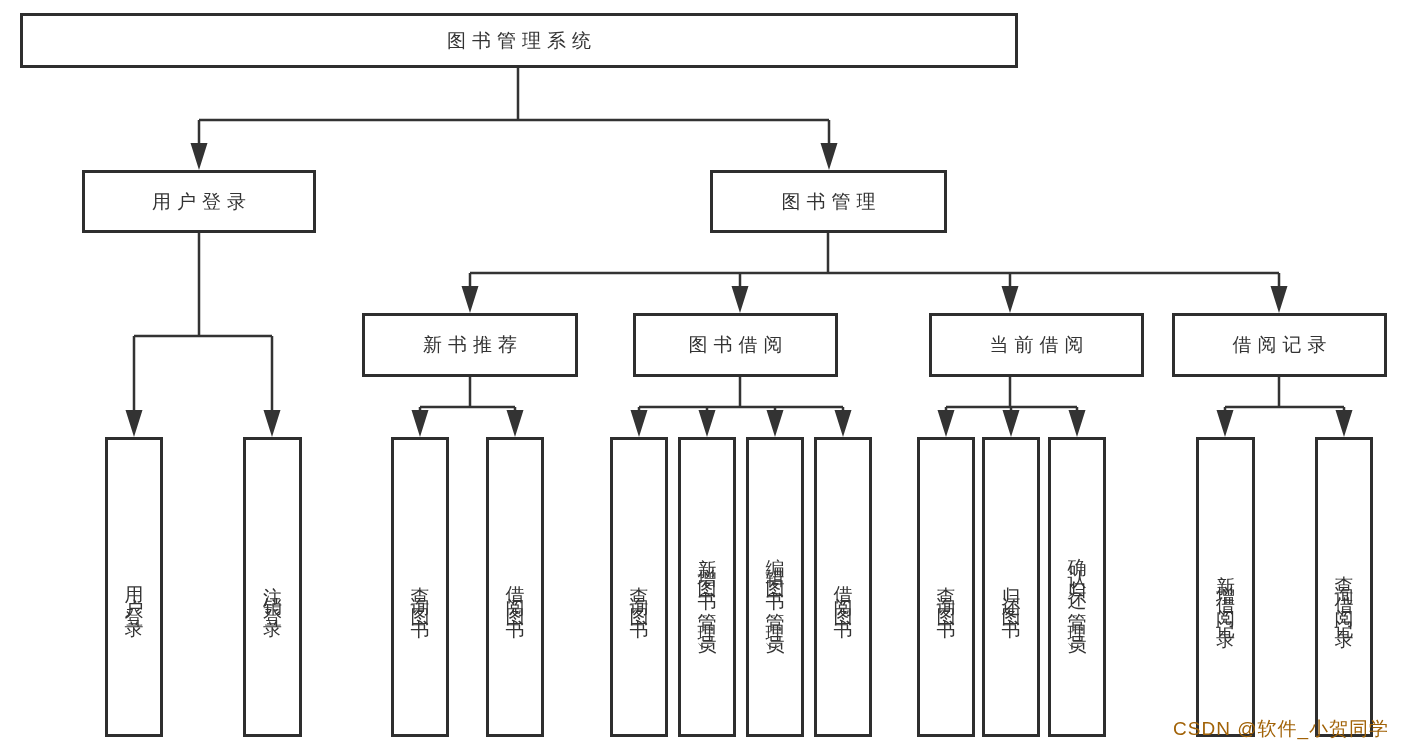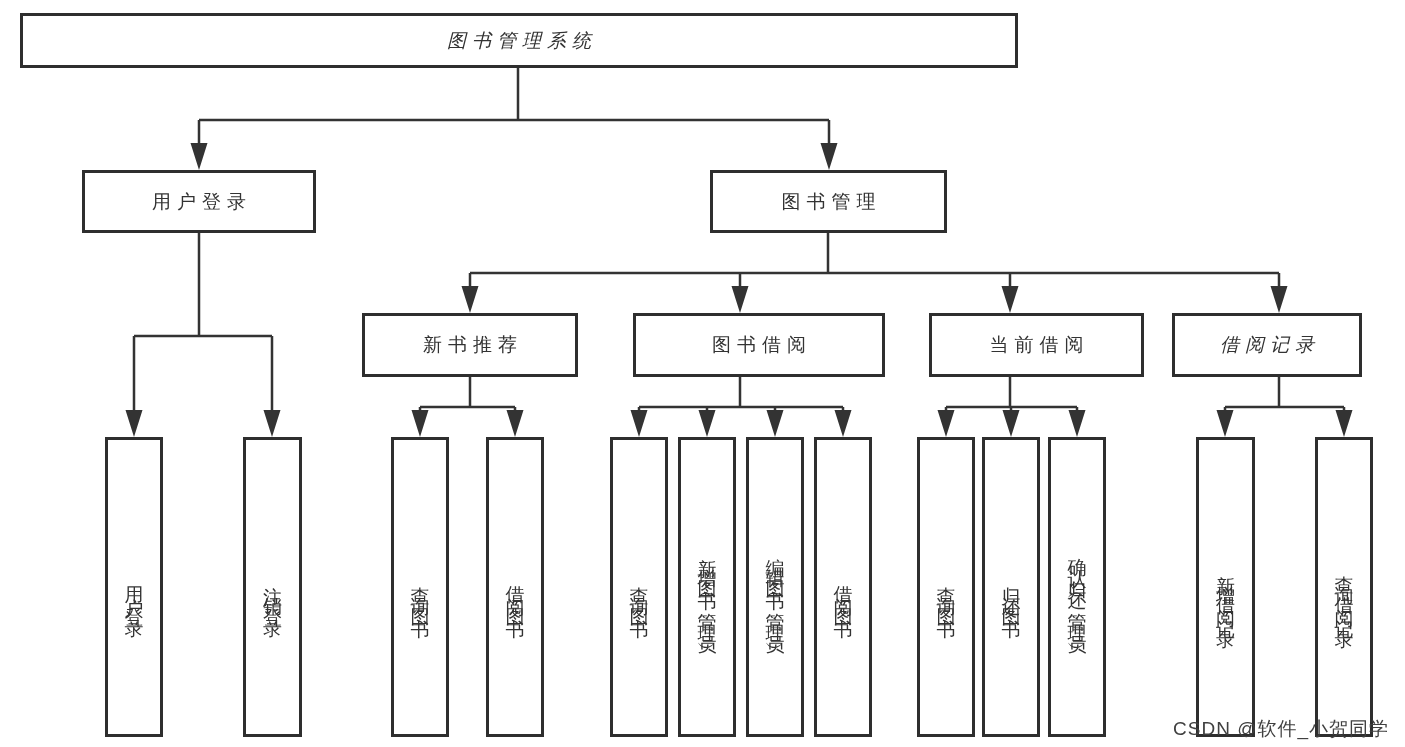--- a/index.html
+++ b/index.html
@@ -49,21 +49,21 @@
     margin-bottom: -11px;
     white-space: nowrap;
     color: #333333;
   }
   .watermark {
     position: absolute;
     right: 16px;
     bottom: 5px;
     font-size: 19px;
     letter-spacing: 1px;
-    color: #404040;
+    color: #a16207;
     z-index: 3;
     white-space: nowrap;
   }
 </style>
 </head>
 <body>
 
 <div class="canvas">
 
   <svg class="connectors" viewBox="0 0 1405 747" xmlns="http://www.w3.org/2000/svg">
@@ -81,41 +81,41 @@
       M1001.5,286 h17 l-8.5,27 z M1270.5,286 h17 l-8.5,27 z
       M125.5,410 h17 l-8.5,27 z  M263.5,410 h17 l-8.5,27 z
       M411.5,410 h17 l-8.5,27 z  M506.5,410 h17 l-8.5,27 z
       M630.5,410 h17 l-8.5,27 z  M698.5,410 h17 l-8.5,27 z
       M766.5,410 h17 l-8.5,27 z  M834.5,410 h17 l-8.5,27 z
       M937.5,410 h17 l-8.5,27 z  M1002.5,410 h17 l-8.5,27 z
       M1068.5,410 h17 l-8.5,27 z M1216.5,410 h17 l-8.5,27 z
       M1335.5,410 h17 l-8.5,27 z"></path>
   </svg>
 
-  <div class="box" style="left:20px; top:13px; width:998px; height:55px;font-style:italic;">
+  <div class="box" style="left:20px; top:13px; width:998px; height:55px;">
     <span class="hlabel">图书管理系统</span>
   </div>
 
   <div class="box" style="left:82px; top:170px; width:234px; height:63px;">
     <span class="hlabel">用户登录</span>
   </div>
   <div class="box" style="left:362px; top:313px; width:216px; height:64px;">
     <span class="hlabel">新书推荐</span>
   </div>
 
   <div class="box" style="left:710px; top:170px; width:237px; height:63px;">
     <span class="hlabel">图书管理</span>
   </div>
-  <div class="box" style="left:633px; top:313px; width:252px; height:64px;">
+  <div class="box" style="left:633px; top:313px; width:205px; height:64px;">
     <span class="hlabel">图书借阅</span>
   </div>
   <div class="box" style="left:929px; top:313px; width:215px; height:64px;">
     <span class="hlabel">当前借阅</span>
   </div>
-  <div class="box" style="left:1172px; top:313px; width:190px; height:64px;font-style:italic;">
+  <div class="box" style="left:1172px; top:313px; width:215px; height:64px;">
     <span class="hlabel">借阅记录</span>
   </div>
 
   <div class="box" style="left:105px; top:437px; width:58px; height:300px;">
     <span class="vlabel">用户登录</span>
   </div>
   <div class="box" style="left:243px; top:437px; width:59px; height:300px;">
     <span class="vlabel">注销登录</span>
   </div>
 

